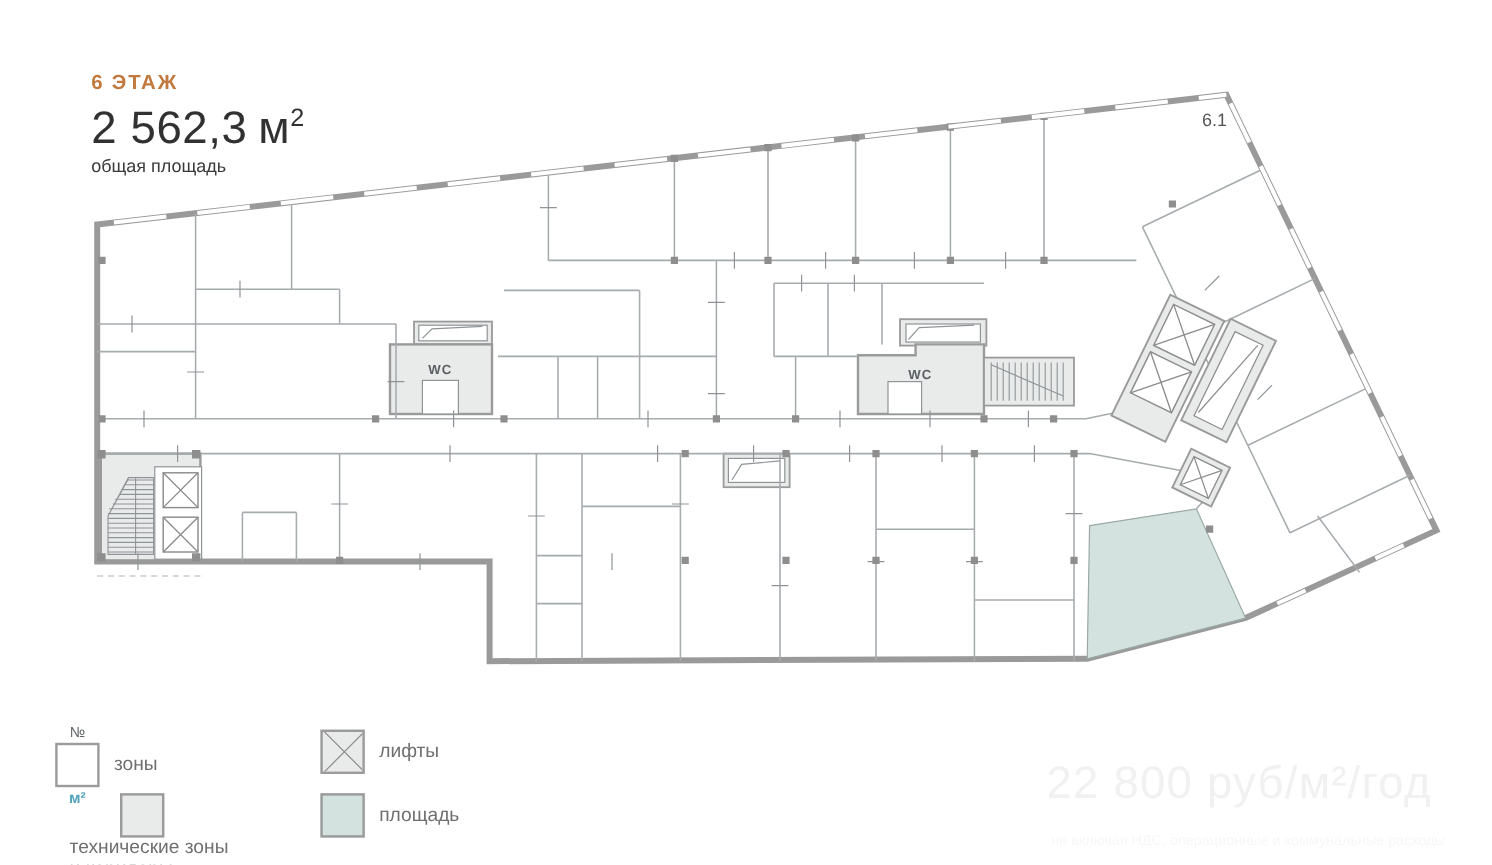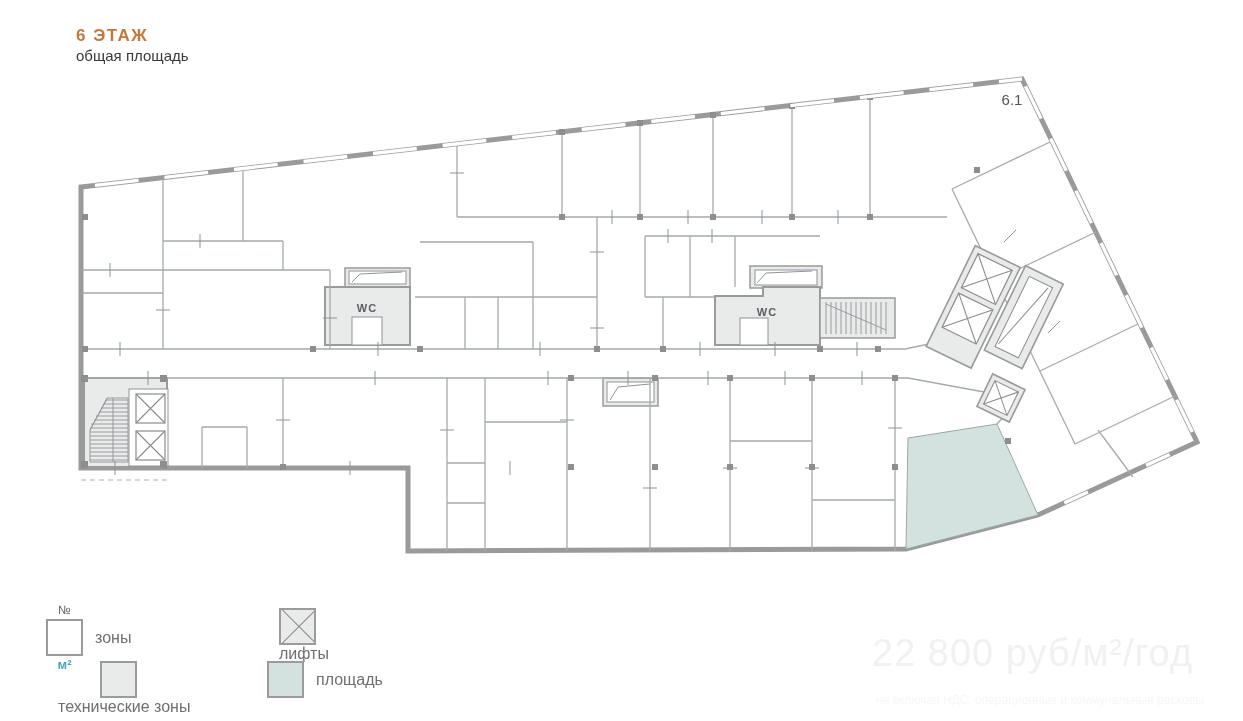--- a/index.html
+++ b/index.html
@@ -1,25 +1,25 @@
 <!DOCTYPE html>
 <html><head>
 <meta charset="utf-8">
 <style>
   html,body{margin:0;padding:0;background:#fff;}
   .stage{position:relative;width:1243px;height:721px;background:#fff;overflow:hidden;
          font-family:"Liberation Sans", sans-serif;}
 
   
   .hdr{position:absolute;left:76px;top:26px;}
-  .hdr .floor{color:#c1793e;font-size:17px;font-weight:700;letter-spacing:1.5px;}
+  .hdr .floor{color:#c1793e;font-size:17px;font-weight:700;letter-spacing:1.5px;margin-top:33px;}
   .hdr .area{margin-top:7px;font-size:38px;color:#313131;font-weight:400;letter-spacing:.5px;}
   .hdr .area .unit{margin-left:9px;}
   .hdr .area sup{font-size:21px;}
-  .hdr .caption{font-size:15px;color:#3a3a3a;margin-top:1px;text-align:center;}
+  .hdr .caption{font-size:15px;color:#3a3a3a;margin-top:1px;}
 
   
   svg.plan{position:absolute;left:0;top:0;}
   .plan text{font-family:"Liberation Sans", sans-serif;}
 
   
   .li{position:absolute;display:flex;align-items:center;}
   .sw{width:37px;height:37px;box-sizing:border-box;border:2px solid #9b9b9b;background:#fff;flex:0 0 auto;}
   .sw.gray{background:#e9eaea;}
   .sw.atrium{background:#d3e2de;}
@@ -38,20 +38,23 @@
             letter-spacing:1px;white-space:nowrap;}
   .wm-fine{position:absolute;left:876px;top:693px;font-size:12px;color:#f7f7f7;white-space:nowrap;}
 </style>
 </head>
 <body>
 
 <div class="stage">
 
   <div class="hdr">
     <div class="floor">6 ЭТАЖ</div>
+    <div class="area">
+      <span>2 562,3</span><span class="unit">м</span><sup>2</sup>
+    </div>
     <div class="caption">общая площадь</div>
   </div>
 
   <div class="wm-price">22 800 руб/м²/год</div>
   <div class="wm-fine">не включая НДС, операционные и коммунальные расходы</div>
 
   <svg class="plan" width="1243" height="721" viewBox="0 0 1243 721">
 
     <g>
       <path d="M81 187 L1022 79 L1197 442 L1038 515 L906 549 L408 551 L408 468 L81 468 Z" fill="#ffffff" stroke="#9a9a9a" stroke-width="5" stroke-linejoin="miter"></path>
@@ -171,21 +174,21 @@
         <span class="no">№</span>
         <span class="m2">м²</span>
       </div>
       <span class="lbl">зоны</span>
     </div>
     <div class="li" style="left:46px;top:661px;flex-direction:column;">
       <div class="sw gray"></div>
       <span class="lbl">технические зоны
 и коридоры</span>
     </div>
-    <div class="li" style="left:267px;top:608px;flex-direction:column;">
+    <div class="li" style="left:267px;top:608px;">
       <div class="sw lift"></div>
       <span class="lbl">лифты</span>
     </div>
     <div class="li" style="left:267px;top:661px;">
       <div class="sw atrium"></div>
       <span class="lbl">площадь</span>
     </div>
   </div>
 
 </div>

